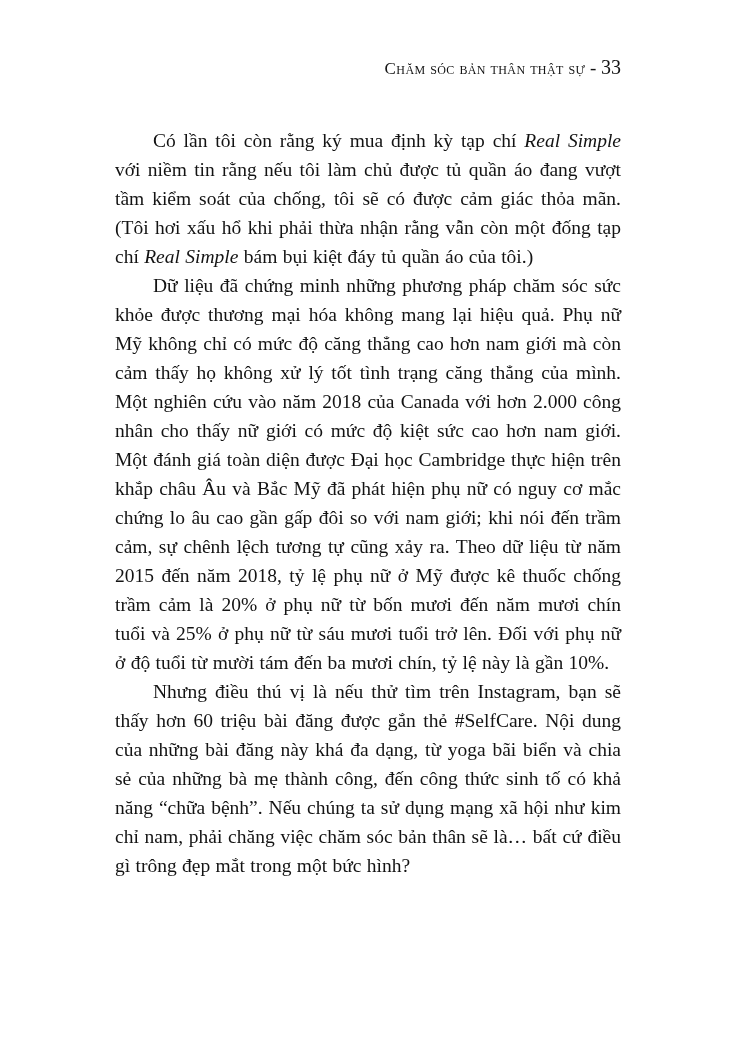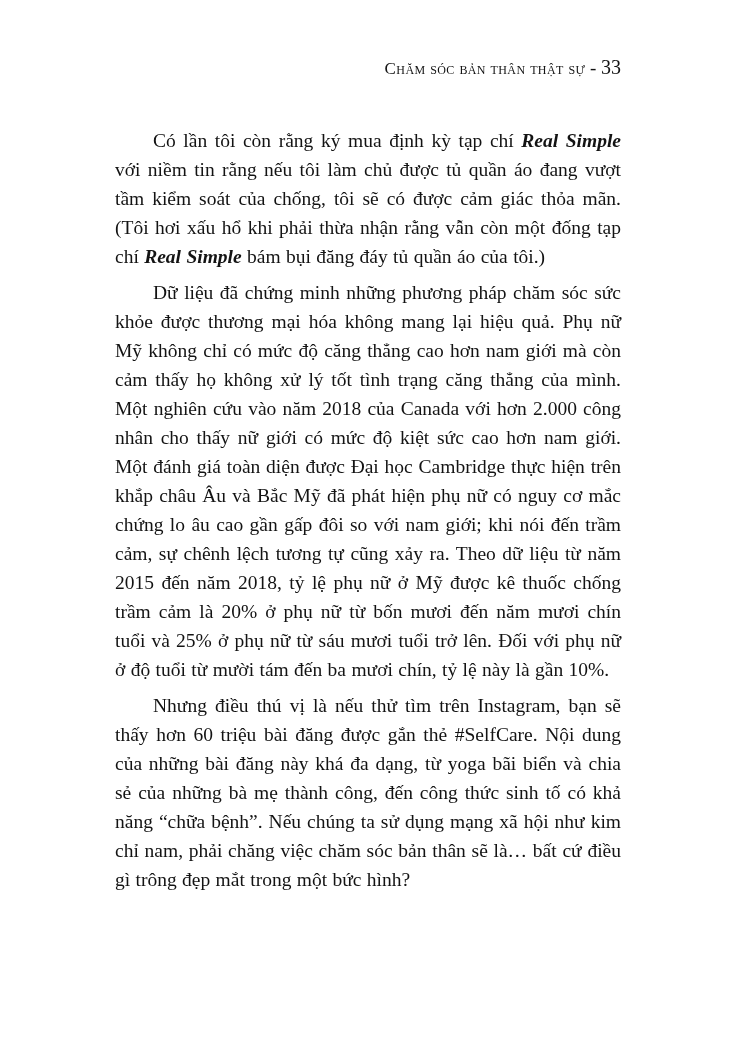--- a/index.html
+++ b/index.html
@@ -38,39 +38,38 @@
   }
   .body-text p {
     font-size: 19.5px;
     line-height: 29px;
     text-align: justify;
     text-indent: 38px;
     margin: 0;
     word-spacing: 0.5px;
   }
   .body-text p + p {
-    margin-top: 7px;
+    margin-top: 0;
   }
   .italic {
     font-style: italic;
-    font-weight: bold;
   }
 </style>
 </head>
 <body>
 
 <div class="page">
 
   <div class="running-header">
     <span class="rh-title">Chăm sóc bản thân thật sự</span><span class="rh-sep"> - </span><span class="rh-page">33</span>
   </div>
 
   <div class="body-text">
 
-    <p><span>Có lần tôi còn rằng ký mua định kỳ tạp chí </span><span class="italic">Real Simple</span><span> với niềm tin rằng nếu tôi làm chủ được tủ quần áo đang vượt tầm kiểm soát của chống, tôi sẽ có được cảm giác thỏa mãn. (Tôi hơi xấu hổ khi phải thừa nhận rằng vẫn còn một đống tạp chí </span><span class="italic">Real Simple</span><span> bám bụi đăng đáy tủ quần áo của tôi.)</span></p>
+    <p><span>Có lần tôi còn rằng ký mua định kỳ tạp chí </span><span class="italic">Real Simple</span><span> với niềm tin rằng nếu tôi làm chủ được tủ quần áo đang vượt tầm kiểm soát của chống, tôi sẽ có được cảm giác thỏa mãn. (Tôi hơi xấu hổ khi phải thừa nhận rằng vẫn còn một đống tạp chí </span><span class="italic">Real Simple</span><span> bám bụi kiệt đáy tủ quần áo của tôi.)</span></p>
 
     <p>Dữ liệu đã chứng minh những phương pháp chăm sóc sức khỏe được thương mại hóa không mang lại hiệu quả. Phụ nữ Mỹ không chỉ có mức độ căng thẳng cao hơn nam giới mà còn cảm thấy họ không xử lý tốt tình trạng căng thẳng của mình. Một nghiên cứu vào năm 2018 của Canada với hơn 2.000 công nhân cho thấy nữ giới có mức độ kiệt sức cao hơn nam giới. Một đánh giá toàn diện được Đại học Cambridge thực hiện trên khắp châu Âu và Bắc Mỹ đã phát hiện phụ nữ có nguy cơ mắc chứng lo âu cao gần gấp đôi so với nam giới; khi nói đến trầm cảm, sự chênh lệch tương tự cũng xảy ra. Theo dữ liệu từ năm 2015 đến năm 2018, tỷ lệ phụ nữ ở Mỹ được kê thuốc chống trầm cảm là 20% ở phụ nữ từ bốn mươi đến năm mươi chín tuổi và 25% ở phụ nữ từ sáu mươi tuổi trở lên. Đối với phụ nữ ở độ tuổi từ mười tám đến ba mươi chín, tỷ lệ này là gần 10%.</p>
 
     <p>Nhưng điều thú vị là nếu thử tìm trên Instagram, bạn sẽ thấy hơn 60 triệu bài đăng được gắn thẻ #SelfCare. Nội dung của những bài đăng này khá đa dạng, từ yoga bãi biển và chia sẻ của những bà mẹ thành công, đến công thức sinh tố có khả năng “chữa bệnh”. Nếu chúng ta sử dụng mạng xã hội như kim chỉ nam, phải chăng việc chăm sóc bản thân sẽ là… bất cứ điều gì trông đẹp mắt trong một bức hình?</p>
 
   </div>
 
 </div>
 
 </body></html>

